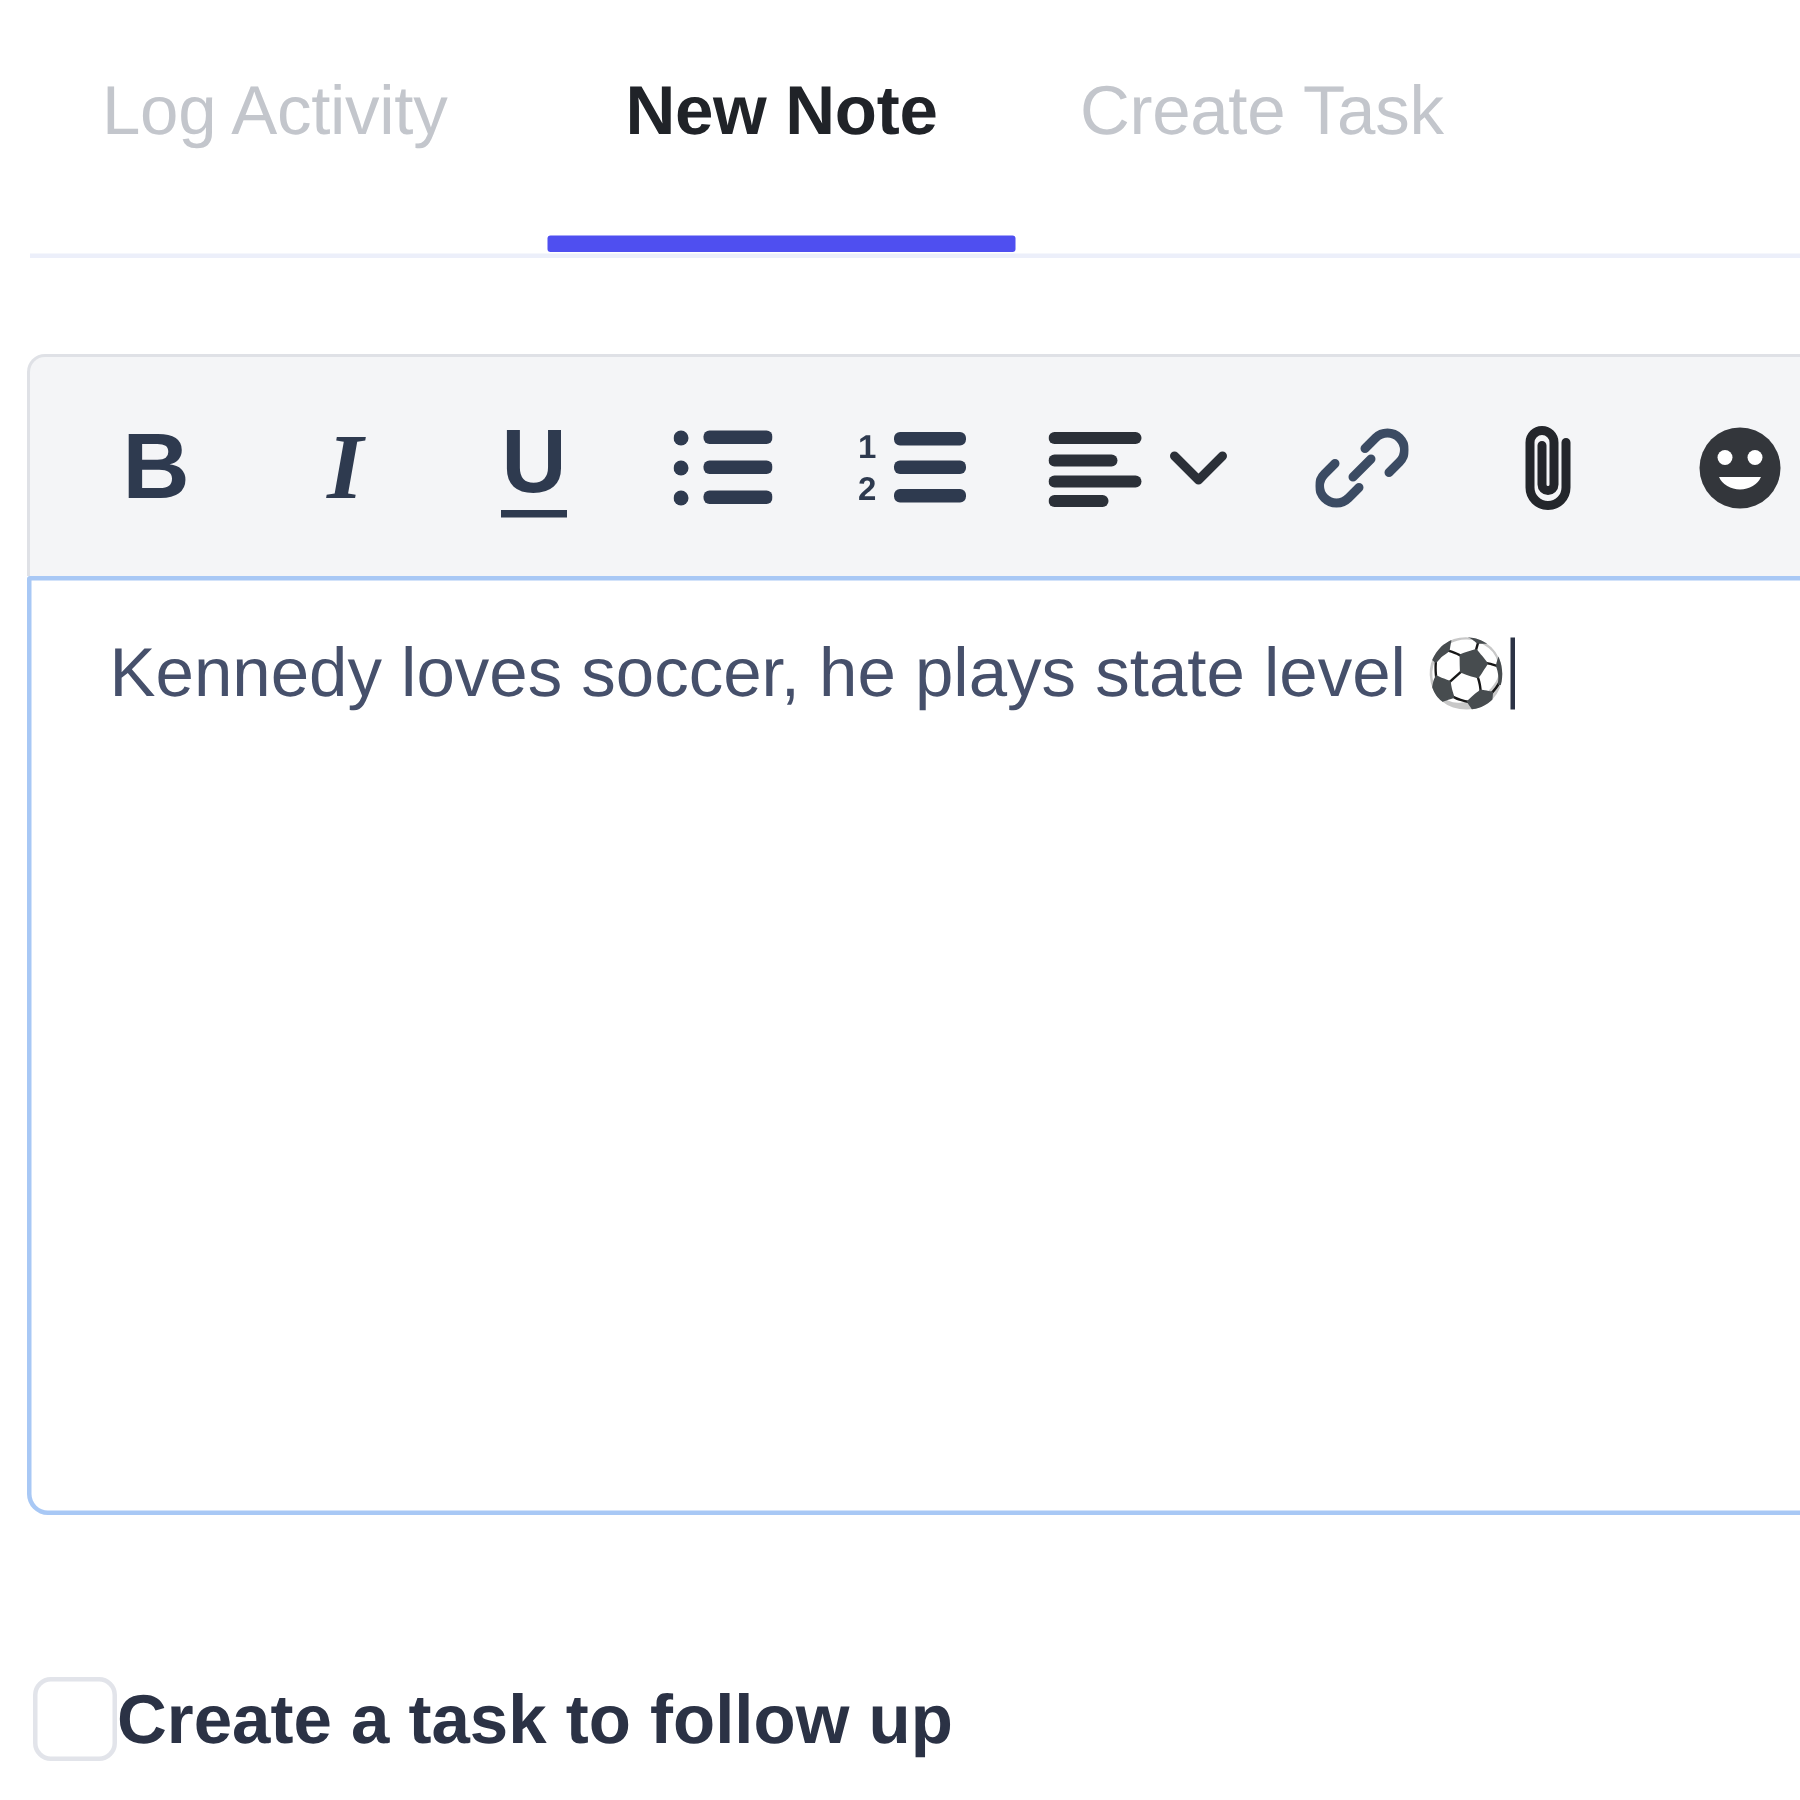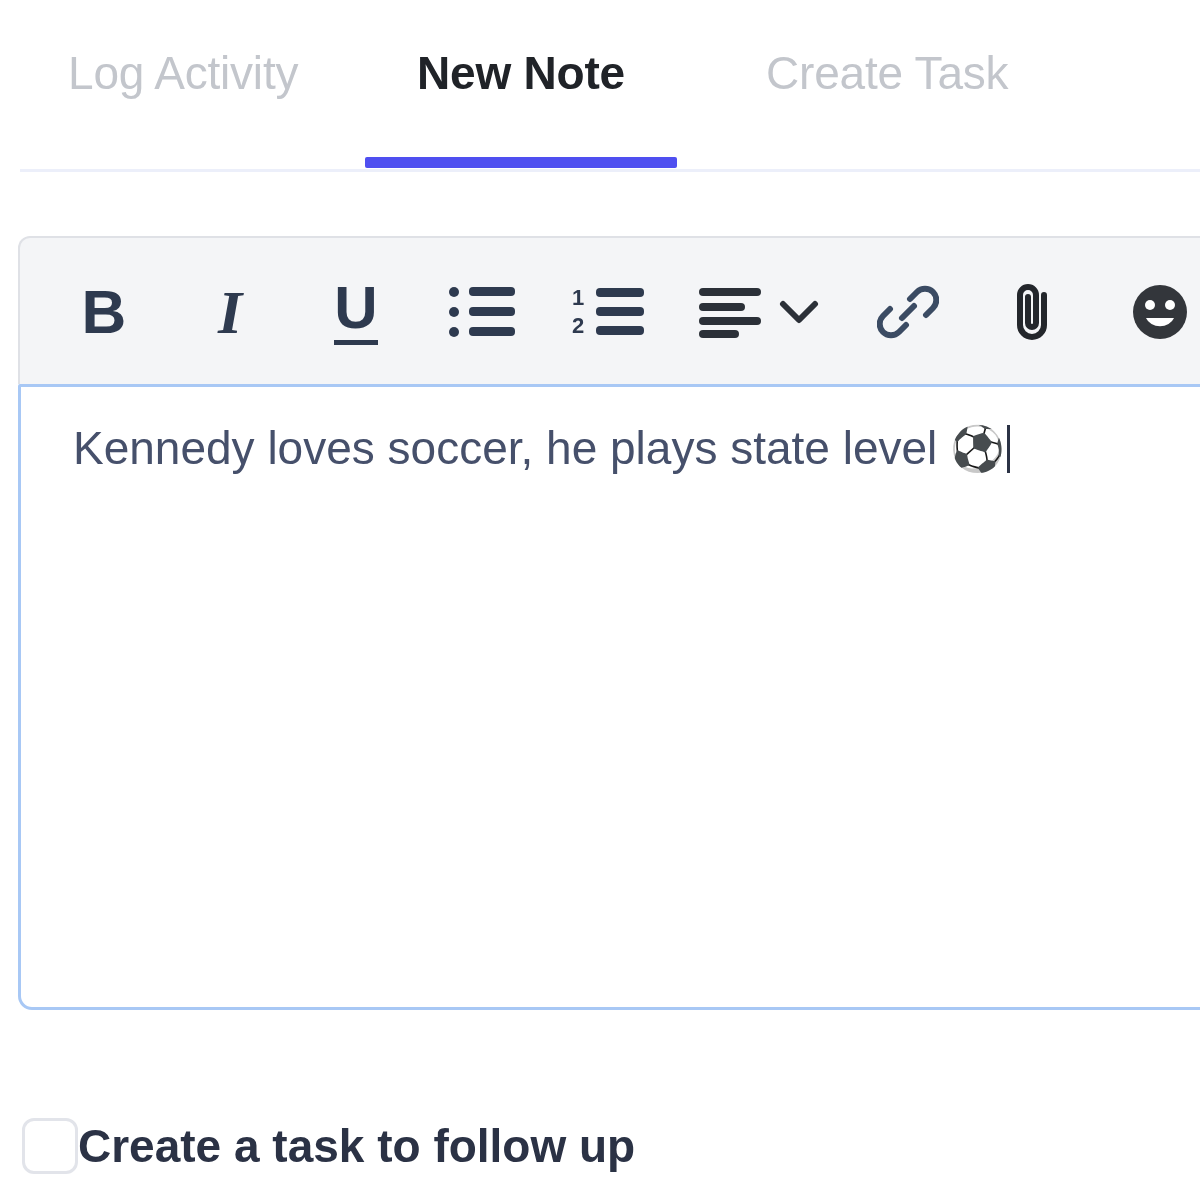--- a/index.html
+++ b/index.html
@@ -49,21 +49,21 @@
     background: none;
     border: none;
     padding: 0;
     font-family: "Liberation Sans", sans-serif;
     cursor: pointer;
   }
   .tab.inactive { color: #c3c6cc; font-weight: 400; }
   .tab.active   { color: #202328; font-weight: 600; }
   .tab-log    { left: 68px; }
   .tab-note   { left: 417px; }
-  .tab-task   { left: 766px; text-align: center; }
+  .tab-task   { left: 720px; text-align: center; }
   .tab-underline {
     position: absolute;
     left: 365px;
     top: 157px;
     width: 312px;
     height: 11px;
     background: #4f4ff0;
     border-radius: 2px;
   }
 

